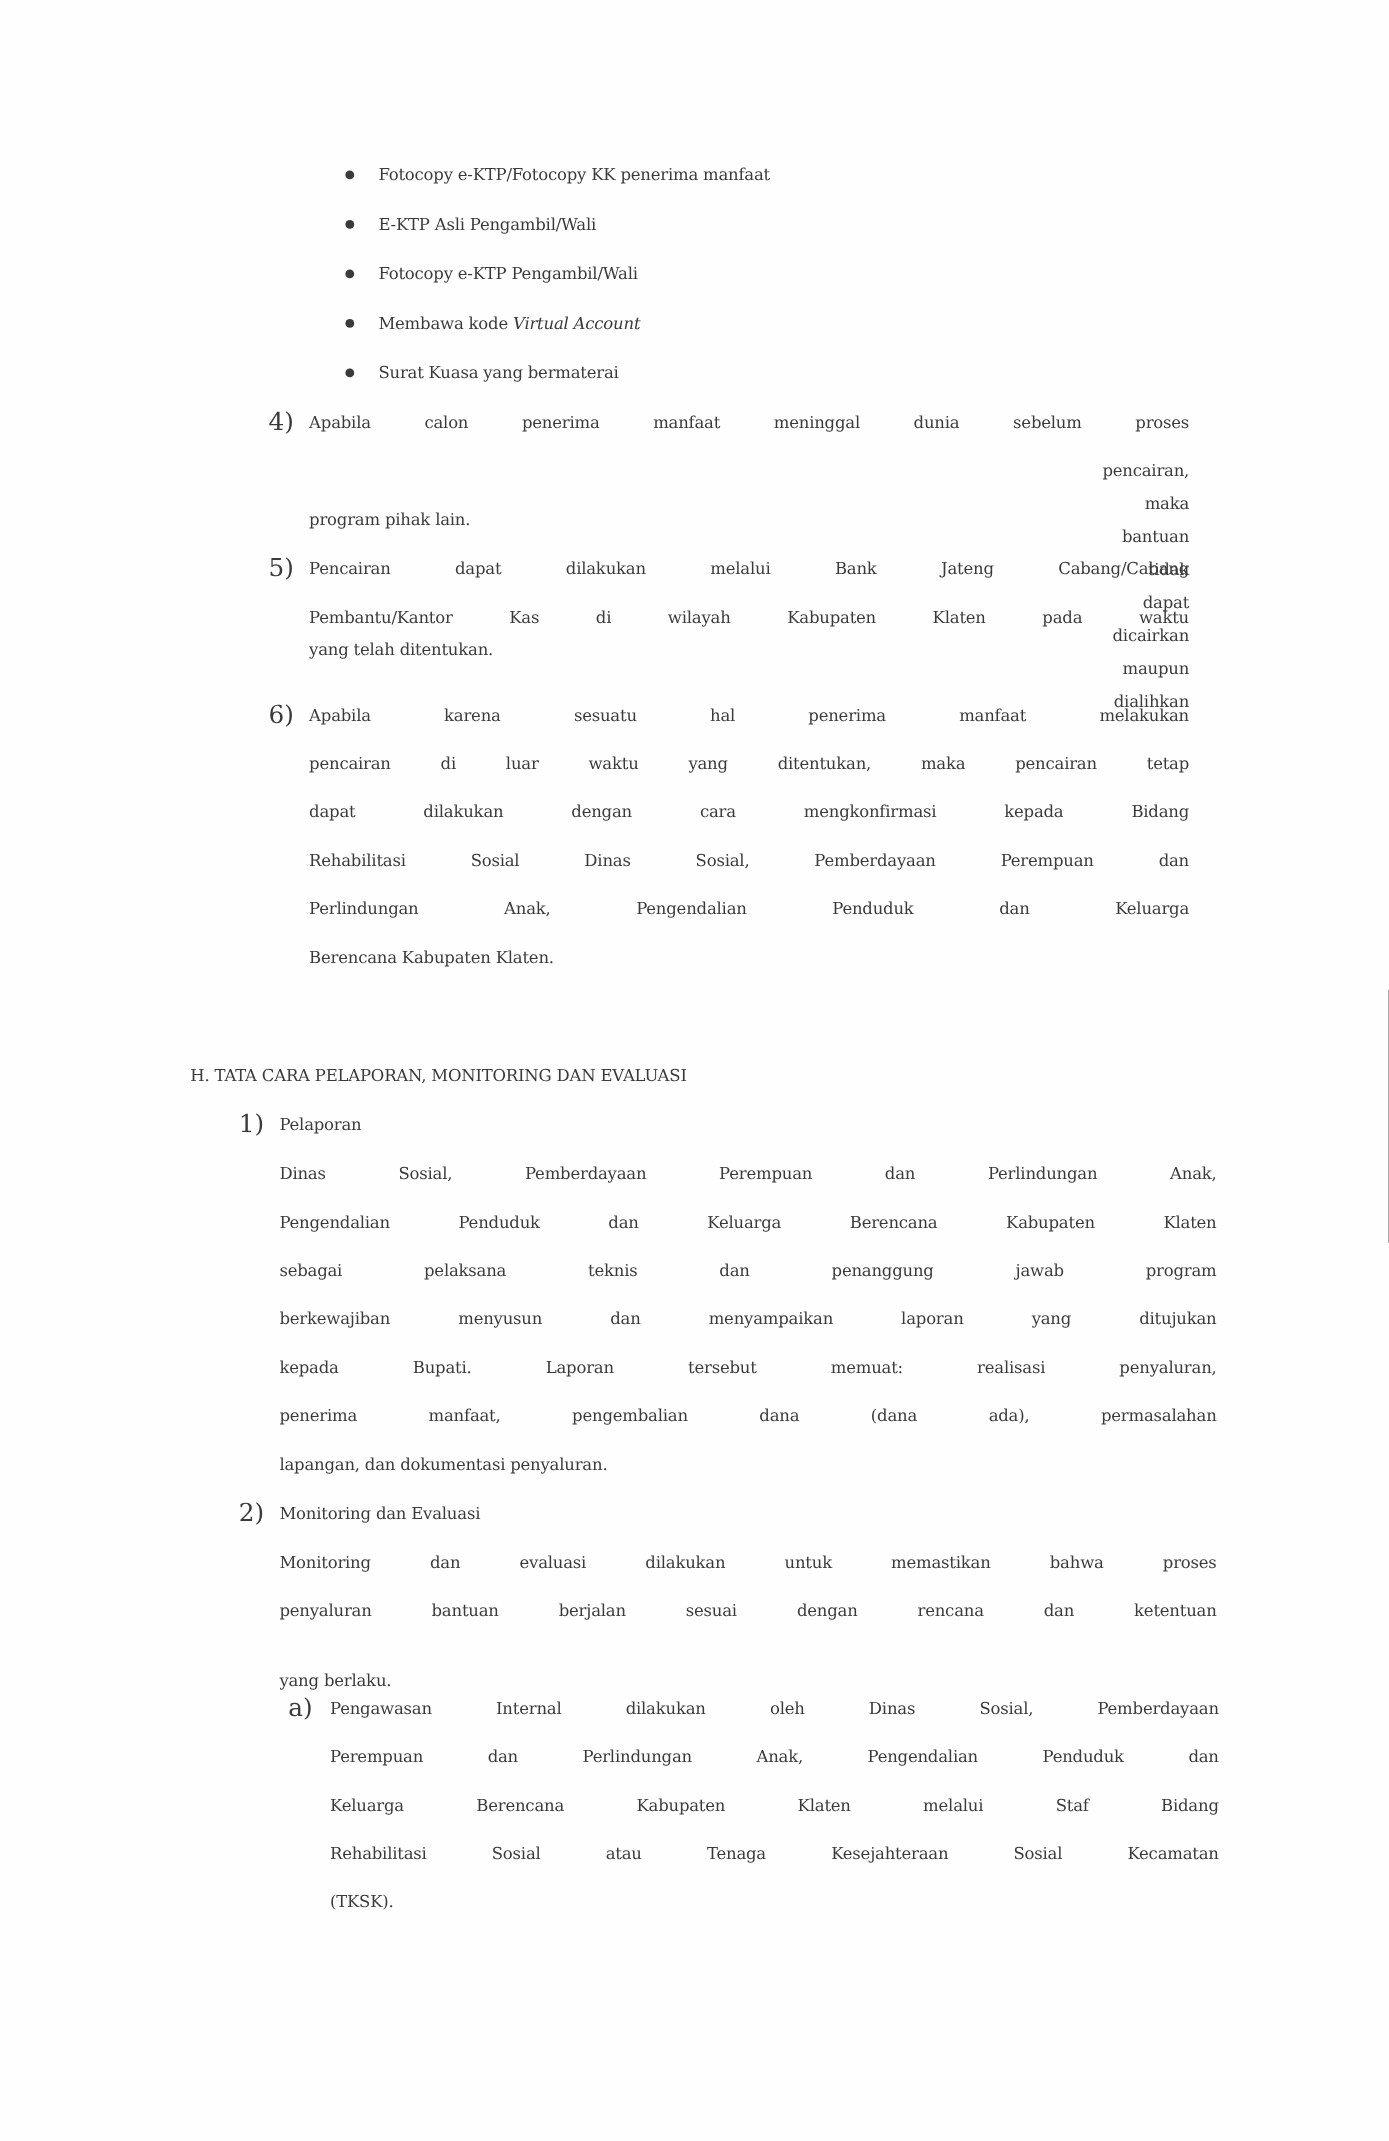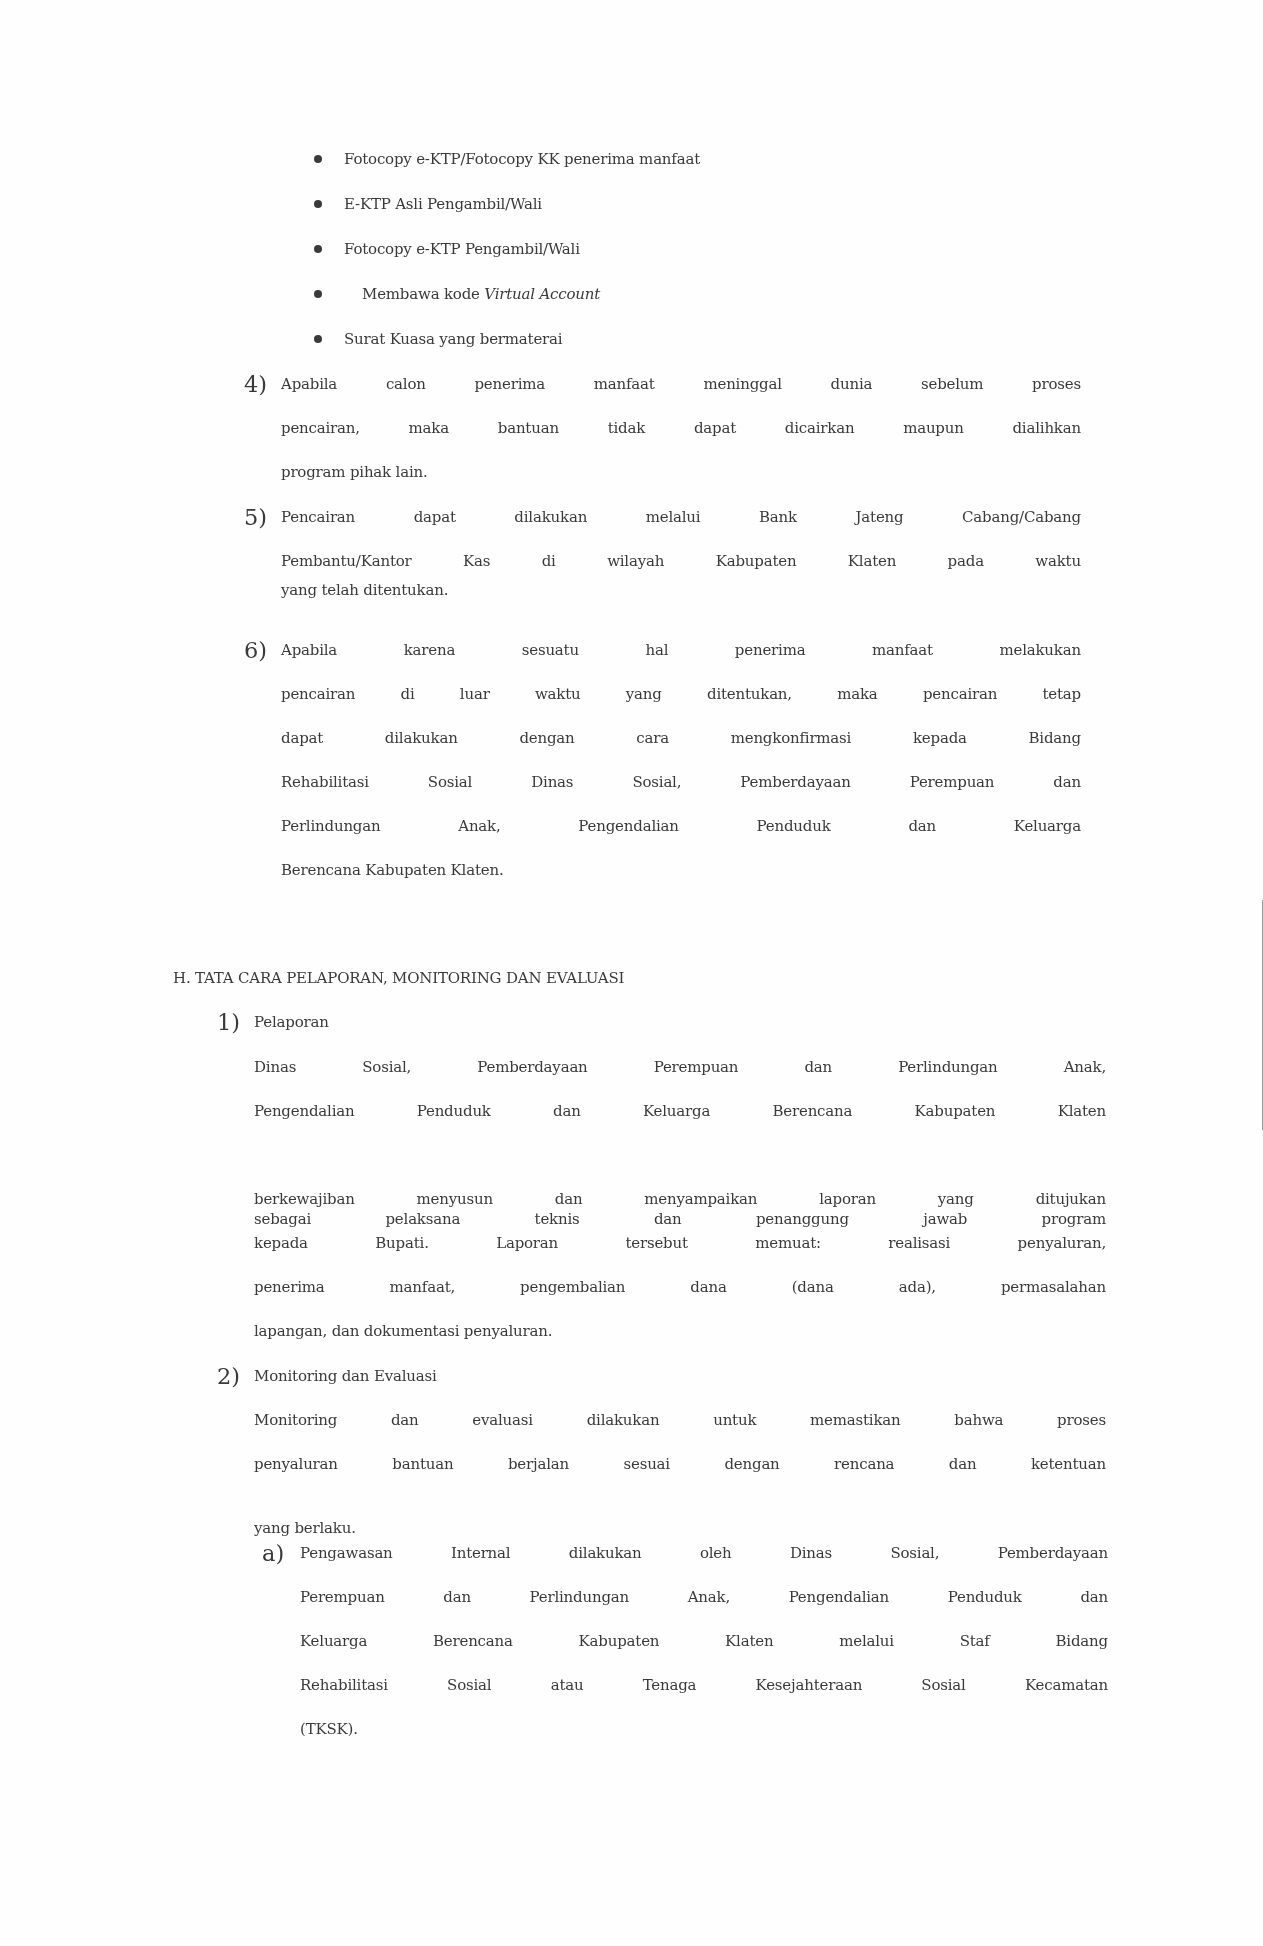--- a/index.html
+++ b/index.html
@@ -66,42 +66,42 @@
     <span class="bullet" style="left:314px; top:155px;"></span>
     <div class="line" style="left:344px; top:144px;">Fotocopy e-KTP/Fotocopy KK penerima manfaat</div>
 
     <span class="bullet" style="left:314px; top:200px;"></span>
     <div class="line" style="left:344px; top:189px;">E-KTP Asli Pengambil/Wali</div>
 
     <span class="bullet" style="left:314px; top:245px;"></span>
     <div class="line" style="left:344px; top:234px;">Fotocopy e-KTP Pengambil/Wali</div>
 
     <span class="bullet" style="left:314px; top:290px;"></span>
-    <div class="line" style="left:344px; top:279px;margin-left:18px;">
+    <div class="line" style="left:344px; top:279px;">
       <span>Membawa kode</span>
       <span class="it">Virtual Account</span>
     </div>
 
     <span class="bullet" style="left:314px; top:335px;"></span>
     <div class="line" style="left:344px; top:324px;">Surat Kuasa yang bermaterai</div>
   </div>
 
   <div>
     <div class="num" style="left:244px; top:369px;">4)</div>
     <div class="line just" style="left:281px; top:369px; width:800px;">
         <span>Apabila</span>
         <span>calon</span>
         <span>penerima</span>
         <span>manfaat</span>
         <span>meninggal</span>
         <span>dunia</span>
         <span>sebelum</span>
         <span>proses</span>
       </div>
-    <div class="line just" style="left:281px; top:413px; width:800px;">
+    <div class="line just" style="left:281px; top:413px; width:800px;flex-direction:column;">
         <span>pencairan,</span>
         <span>maka</span>
         <span>bantuan</span>
         <span>tidak</span>
         <span>dapat</span>
         <span>dicairkan</span>
         <span>maupun</span>
         <span>dialihkan</span>
       </div>
     <div class="line" style="left:281px; top:457px;">program pihak lain.</div>
@@ -198,21 +198,21 @@
       </div>
     <div class="line just" style="left:254px; top:1096px; width:852px;">
         <span>Pengendalian</span>
         <span>Penduduk</span>
         <span>dan</span>
         <span>Keluarga</span>
         <span>Berencana</span>
         <span>Kabupaten</span>
         <span>Klaten</span>
       </div>
-    <div class="line just" style="left:254px; top:1204px; width:852px;">
+    <div class="line just" style="left:254px; top:1140px; width:852px;">
         <span>sebagai</span>
         <span>pelaksana</span>
         <span>teknis</span>
         <span>dan</span>
         <span>penanggung</span>
         <span>jawab</span>
         <span>program</span>
       </div>
     <div class="line just" style="left:254px; top:1184px; width:852px;">
         <span>berkewajiban</span>

